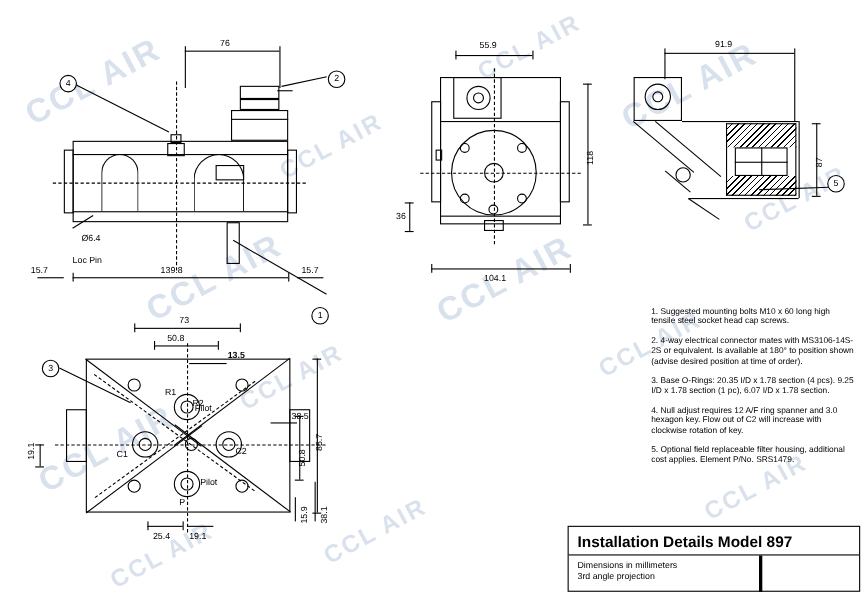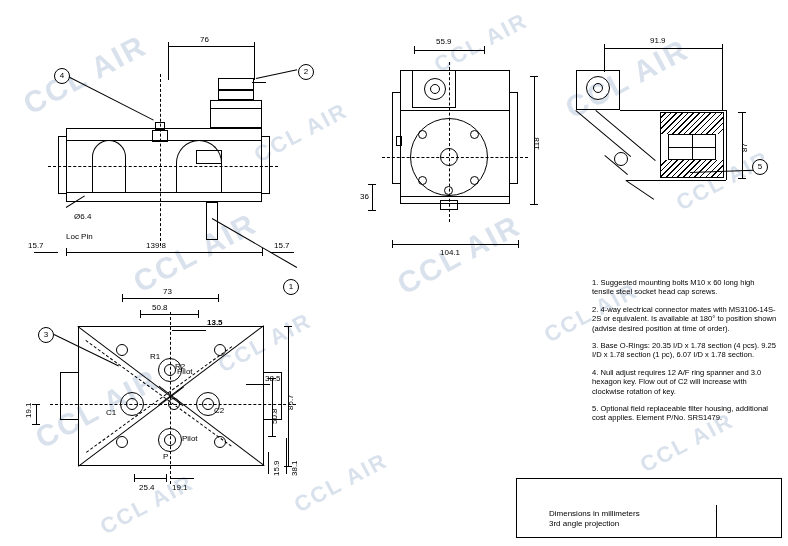--- a/index.html
+++ b/index.html
@@ -32,21 +32,21 @@
   #notes{position:absolute;left:592px;top:278px;width:186px;}
   #notes p{margin:0 0 8px 0;font-size:7.6px;line-height:9.4px;}
 
   
   #titleblock{position:absolute;left:516px;top:478px;width:266px;height:60px;
               border:1px solid #000;box-sizing:border-box;}
   #tb-title{position:absolute;left:0;top:0;width:100%;height:26px;
             border-bottom:1px solid #000;box-sizing:border-box;
             font-size:14px;font-weight:bold;padding:5px 0 0 8px;}
   #tb-left{position:absolute;left:0;top:26px;width:176px;height:33px;
-           border-right:1px solid #000000;box-sizing:border-box;padding:4px 0 0 8px;margin-left:24px;}
+           border-right:3px solid #000000;box-sizing:border-box;padding:4px 0 0 8px;}
   #tb-left div{font-size:8px;line-height:10px;}
   #tb-right{position:absolute;left:176px;top:26px;width:89px;height:33px;
             box-sizing:border-box;padding:11px 0 0 5px;font-size:8px;}
 
   
   #surf{position:absolute;left:375px;top:478px;width:132px;height:60px;}
   .smalltxt{position:absolute;font-size:7.5px;line-height:9px;white-space:nowrap;}
   .tolbox{position:absolute;border:1px solid #000;box-sizing:border-box;
           font-size:7.5px;line-height:11px;text-align:center;}
   .hatch{position:absolute;background:
@@ -300,19 +300,20 @@
   <div id="notes">
     <p>1. Suggested mounting bolts M10 x 60 long high tensile steel socket head cap screws.</p>
     <p>2. 4-way electrical connector mates with MS3106-14S-2S or equivalent. Is available at 180° to position shown (advise desired position at time of order).</p>
     <p>3. Base O-Rings: 20.35 I/D x 1.78 section (4 pcs). 9.25 I/D x 1.78 section (1 pc), 6.07 I/D x 1.78 section.</p>
     <p>4. Null adjust requires 12 A/F ring spanner and 3.0 hexagon key. Flow out of C2 will increase with clockwise rotation of key.</p>
     <p>5. Optional field replaceable filter housing, additional cost applies. Element P/No. SRS1479.</p>
   </div>
 
 
   <div id="titleblock">
+    <div id="tb-title">Installation Details Model 897</div>
     <div id="tb-left">
       <div>Dimensions in millimeters</div>
       <div>3rd angle projection</div>
     </div>
   </div>
 
 </div>
 
 </body></html>

